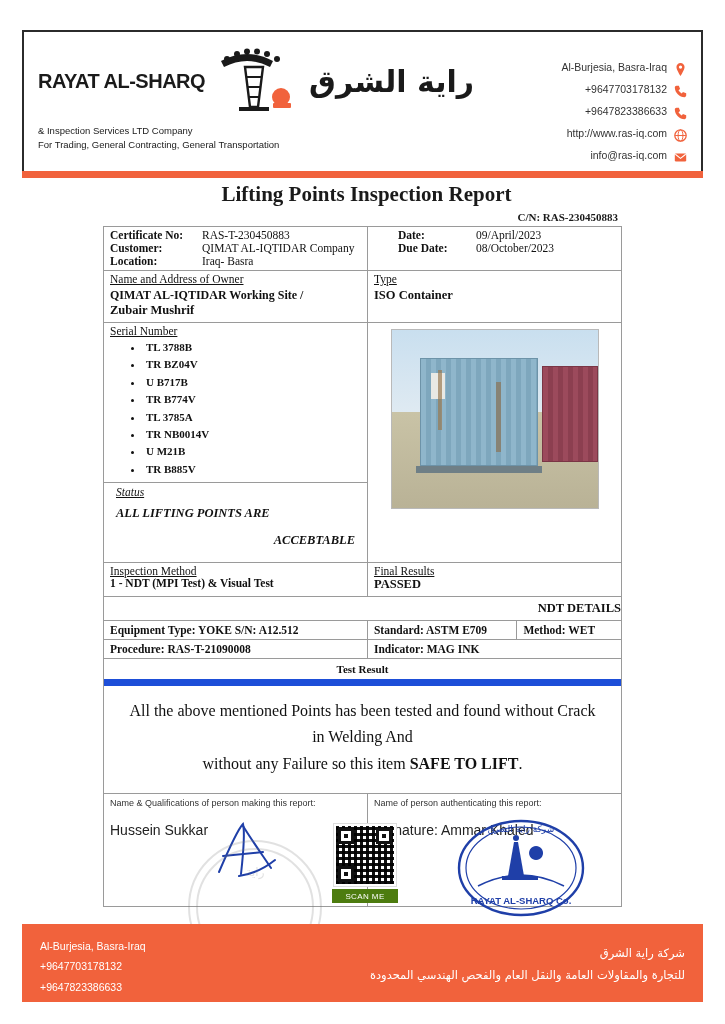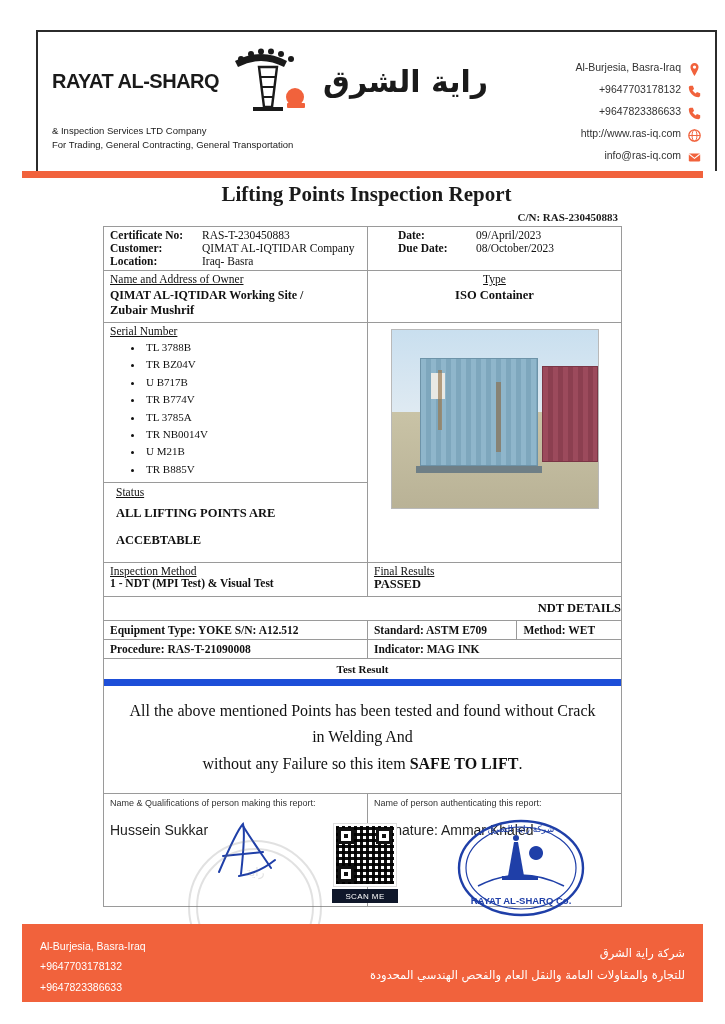--- a/index.html
+++ b/index.html
@@ -15,21 +15,21 @@
   }
   .page {
     position: absolute;
     left: 0; top: 0;
     width: 725px; height: 1024px;
     background: #ffffff;
   }
   
   .header {
     position: absolute;
-    left: 36px; top: 30px;
+    left: 22px; top: 30px;
     width: 681px; height: 141px;
     border-top: 2px solid #2b2b2b;
     border-left: 2px solid #2b2b2b;
     border-right: 2px solid #2b2b2b;
     background: #fff;
   }
   .header-inner {
     display: flex;
     justify-content: space-between;
     padding: 10px 14px 0 14px;
@@ -129,21 +129,21 @@
   .half-r { width: 254px; }
 
   .info-row { display: flex; }
   .info-lbl { width: 92px; font-weight: bold; }
   .info-val { flex: 1; }
   .info-lbl2 { width: 78px; font-weight: bold; }
 
   .serial-list {
     margin: 2px 0 4px 0;
     padding-left: 34px;
-    font-weight: normal;
+    font-weight: bold;
     font-size: 11px;
     line-height: 1.58;
   }
   .serial-list li { padding-left: 2px; }
 
   .photo {
     width: 208px; height: 180px;
     margin: 6px auto 6px auto;
     border: 1px solid #b9b9b9;
     position: relative;
@@ -165,23 +165,23 @@
   }
   .ph-red {
     position: absolute; left: 150px; top: 36px; width: 56px; height: 96px;
     background: repeating-linear-gradient(90deg, #9c4a5c 0 5px, #8c3f50 5px 10px);
     border: 1px solid #7a3545;
   }
   .ph-rust1 { position:absolute; left:46px; top:40px; width:4px; height:60px; background:#9a7a52; opacity:.7;}
   .ph-rust2 { position:absolute; left:104px; top:52px; width:5px; height:70px; background:#8e6a45; opacity:.6;}
   .ph-base { position:absolute; left:24px; top:136px; width:126px; height:7px; background:#6f7f86;}
 
-  .status-box { padding: 3px 6px 10px 6px; }
+  .status-box { padding: 3px 6px 10px 6px; font-style: italic; }
   .status-line { font-weight: bold; font-size: 12.5px; margin-top: 8px; }
-  .status-line2 { font-weight: bold; font-size: 12.5px; margin-top: 12px; }
+  .status-line2 { font-weight: bold; font-size: 12.5px; margin-top: 12px; text-align: right; }
 
   .ndt-head {
     text-align: right; font-weight: bold; font-size: 12.5px;
     padding: 4px 0; border-bottom: 1px solid #9a9a9a;
   }
   .ndt-row { display: flex; border-bottom: 1px solid #9a9a9a; }
   .ndt-c1 { width: 265px; border-right: 1px solid #9a9a9a; padding: 3px 6px; font-weight: bold; }
   .ndt-c2 { width: 150px; border-right: 1px solid #9a9a9a; padding: 3px 6px; font-weight: bold; }
   .ndt-c3 { width: 104px; padding: 3px 6px; font-weight: bold; }
   .ndt-c2b { width: 254px; padding: 3px 6px; font-weight: bold; }
@@ -231,21 +231,21 @@
     outline: 1px solid #ddd;
     position: relative;
   }
   .qr .fp { position: absolute; width: 16px; height: 16px; border: 3px solid #111; background: #fff; }
   .qr .fp i { position:absolute; left:3px; top:3px; width:4px; height:4px; background:#111; }
   .qr .fp1 { left: 2px; top: 2px; }
   .qr .fp2 { right: 2px; top: 2px; }
   .qr .fp3 { left: 2px; bottom: 2px; }
   .scan-me {
     margin-top: 3px;
-    background: #0f172a; color: #fff;
+    background: #4d7c0f; color: #fff;
     font-family: "Liberation Sans", sans-serif;
     font-size: 8px; letter-spacing: .4px;
     padding: 2.5px 0;
   }
   
   .footer {
     position: absolute;
     left: 22px; top: 924px;
     width: 681px; height: 78px;
     background: #f1623c;
@@ -388,21 +388,21 @@
         </div>
       </div>
     </div>
 
     <div class="row">
       <div class="cell half-l" style="padding:2px 6px 4px 6px;">
         <div class="u">Name and Address of Owner</div>
         <div class="b" style="font-size:12px;margin-top:3px;">QIMAT AL-IQTIDAR Working Site /</div>
         <div class="b" style="font-size:12.5px;">Zubair Mushrif</div>
       </div>
-      <div class="cell half-r" style="padding:2px 6px 4px 6px;text-align:center;">
+      <div class="cell half-r" style="padding:2px 6px 4px 6px;">
         <div class="u">Type</div>
         <div class="b" style="font-size:12.5px;margin-top:3px;">ISO Container</div>
       </div>
     </div>
 
     <div class="row">
       <div class="half-l" style="padding:2px 6px 4px 6px;">
         <div class="u">Serial Number</div>
         <ul class="serial-list">
           <li>TL 3788B</li>

